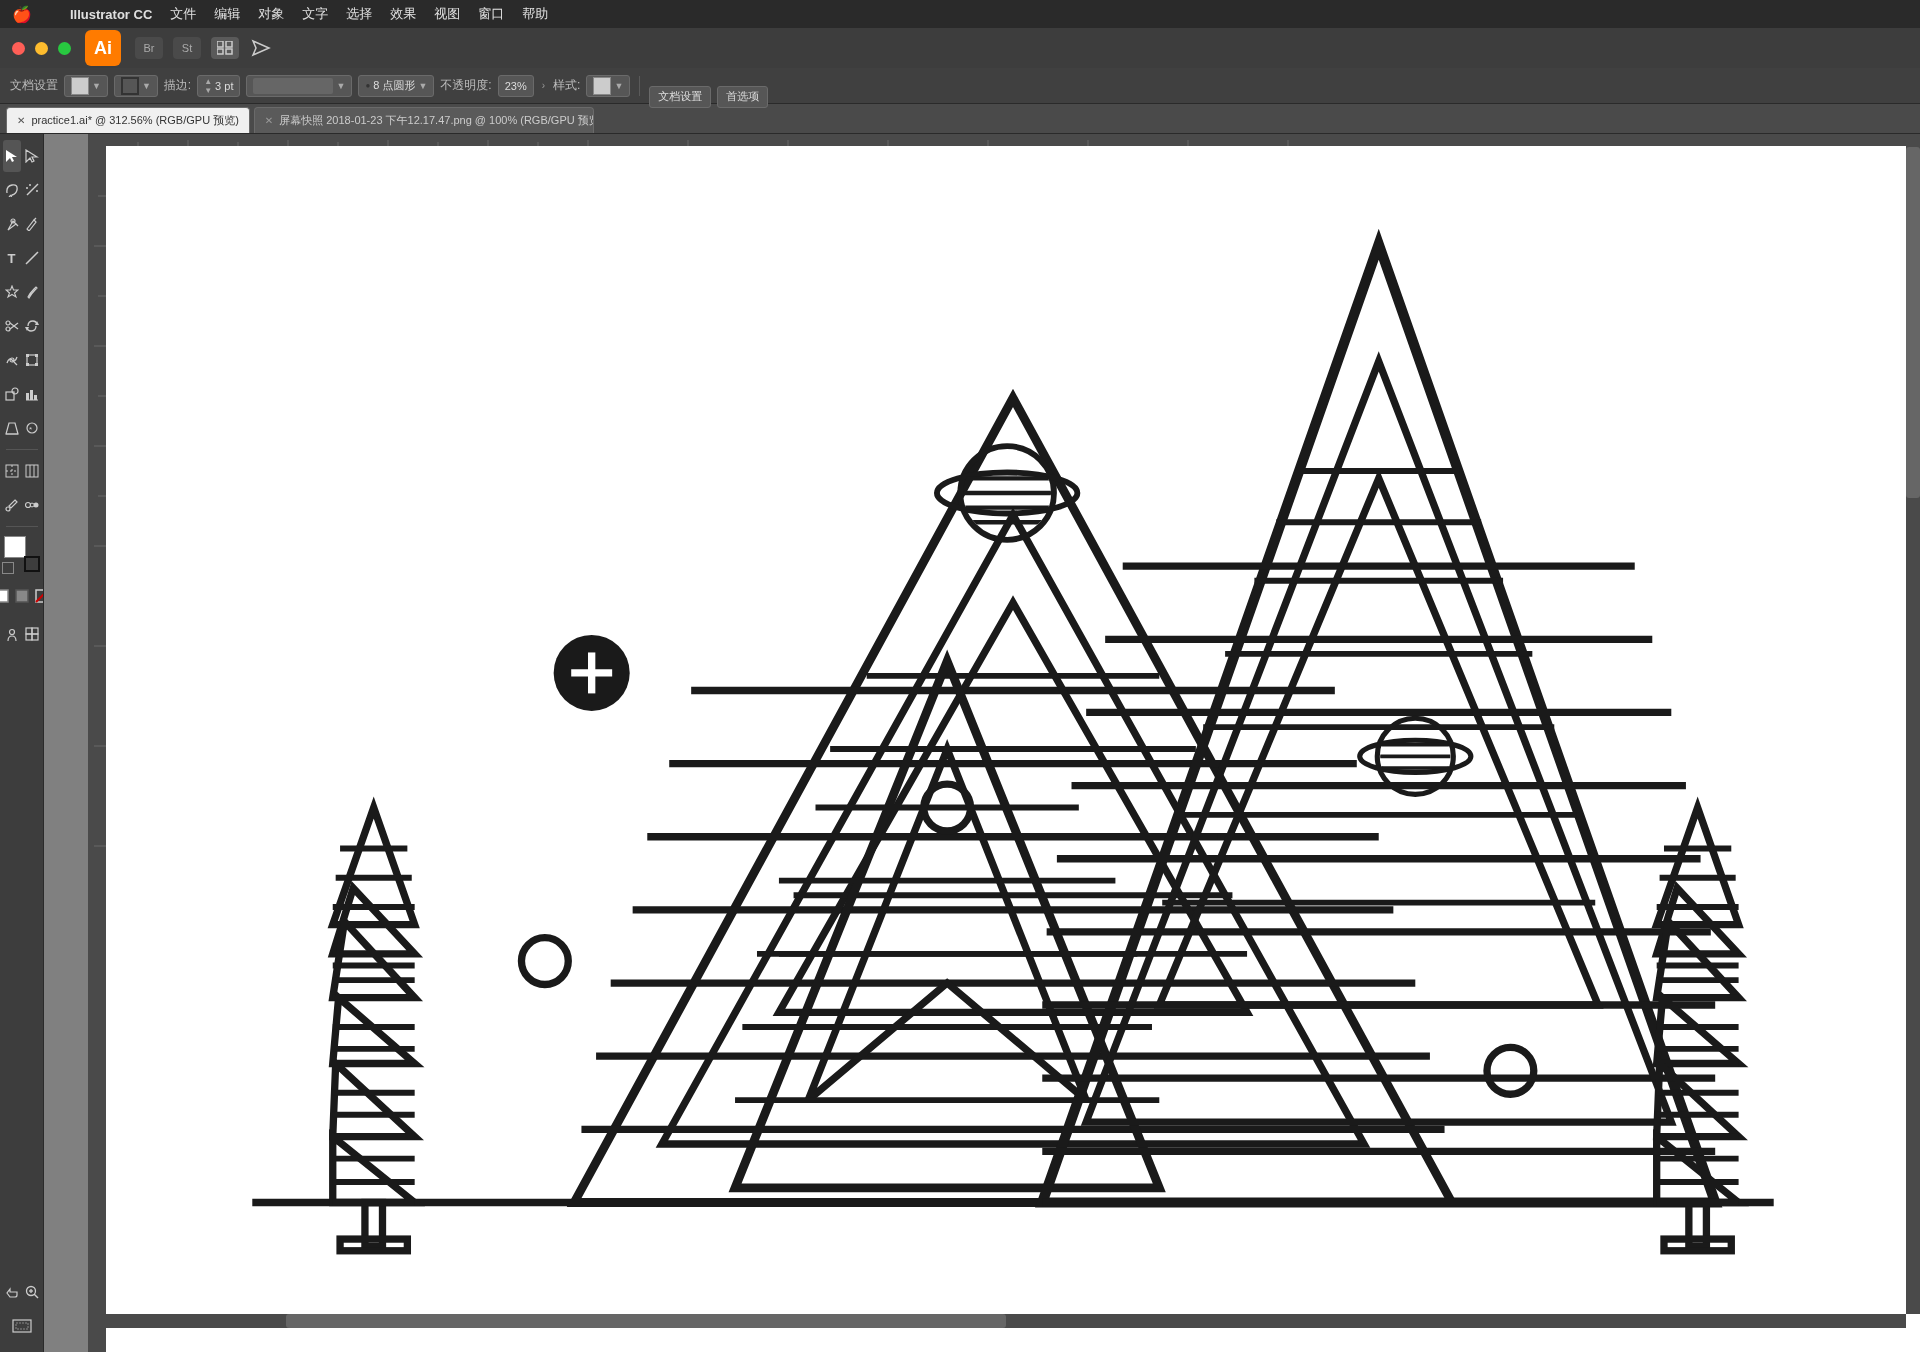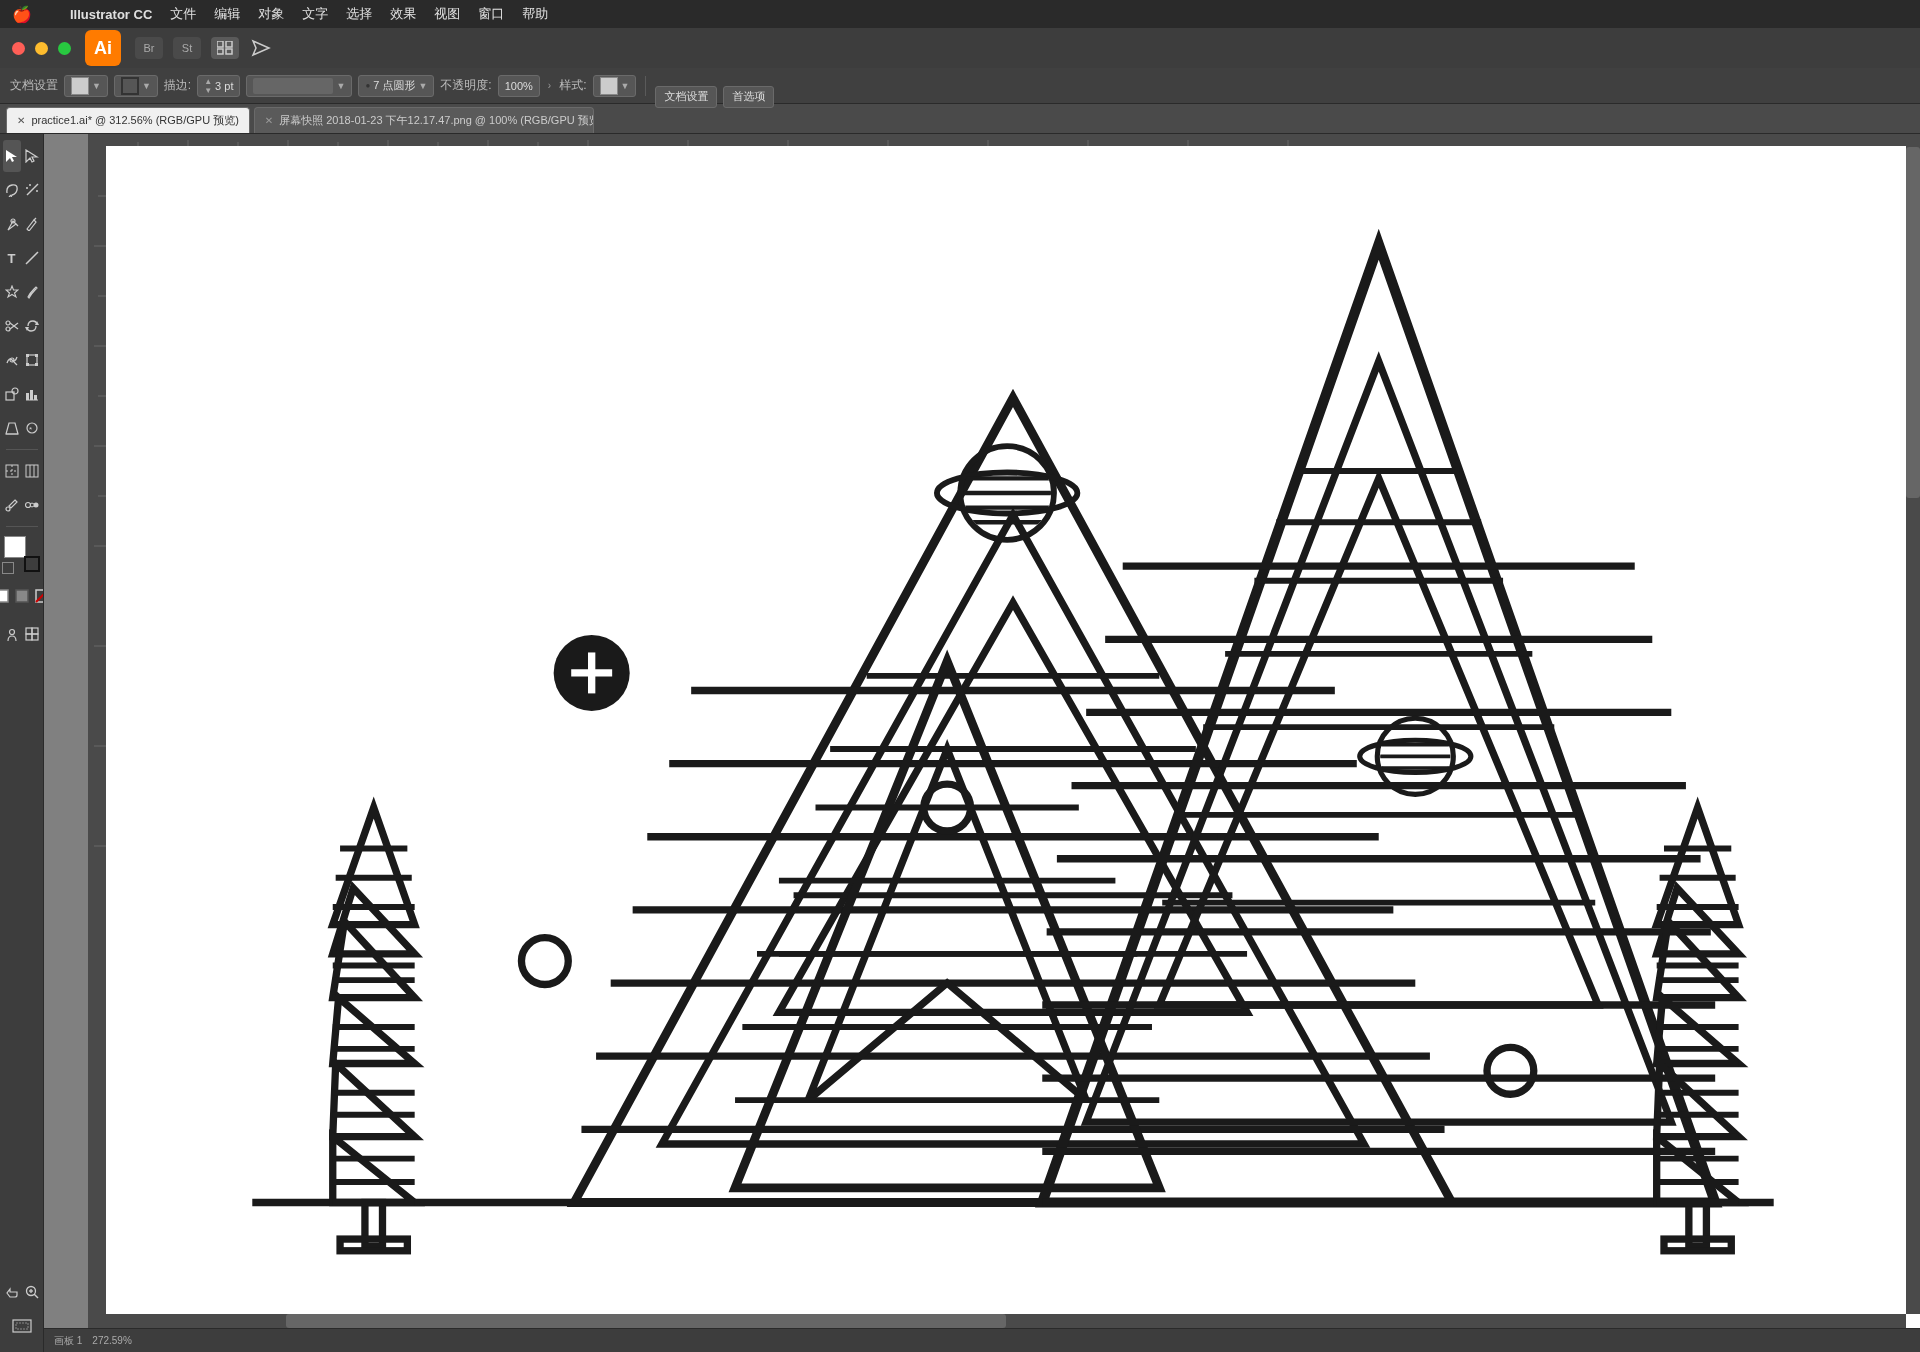--- a/index.html
+++ b/index.html
@@ -332,26 +332,26 @@
   <div class="ctrl-box">
     <span style="font-size:8px;color:#aaa;">▲<br>▼</span>
     <span>3 pt</span>
   </div>
   <div class="ctrl-box">
     <span style="width:80px;background:#666;height:16px;border-radius:2px;display:inline-block;"></span>
     <span class="caret">▼</span>
   </div>
   <div class="ctrl-box">
     <span class="dot-indicator">●</span>
-    <span>7 点圆形</span>
+    <span>8 点圆形</span>
     <span class="caret">▼</span>
   </div>
   <span class="ctrl-label">不透明度:</span>
   <div class="ctrl-box">
-    <span>100%</span>
+    <span>23%</span>
   </div>
   <span class="opacity-arrow">›</span>
   <span class="ctrl-label">样式:</span>
   <div class="ctrl-box">
     <div style="width:18px;height:18px;background:#ccc;border:1px solid #888;"></div>
     <span class="caret">▼</span>
   </div>
   <div class="ctrl-divider"></div>
   <div class="ctrl-btn">文档设置</div>
   <div class="ctrl-btn">首选项</div>
@@ -830,19 +830,15 @@
       </svg>
     </div>
 
     <div class="scroll-track-h">
       <div class="scroll-thumb" style="width:40%;height:100%;margin-left:10%;"></div>
     </div>
     <div class="scroll-track-v">
       <div class="scroll-thumb" style="height:30%;width:100%;margin-top:10%;"></div>
     </div>
 
-    <div id="status-bar">
-      <span>画板 1</span>
-      <span>272.59%</span>
-    </div>
   </div>
 
 </div>
 
 </body></html>

